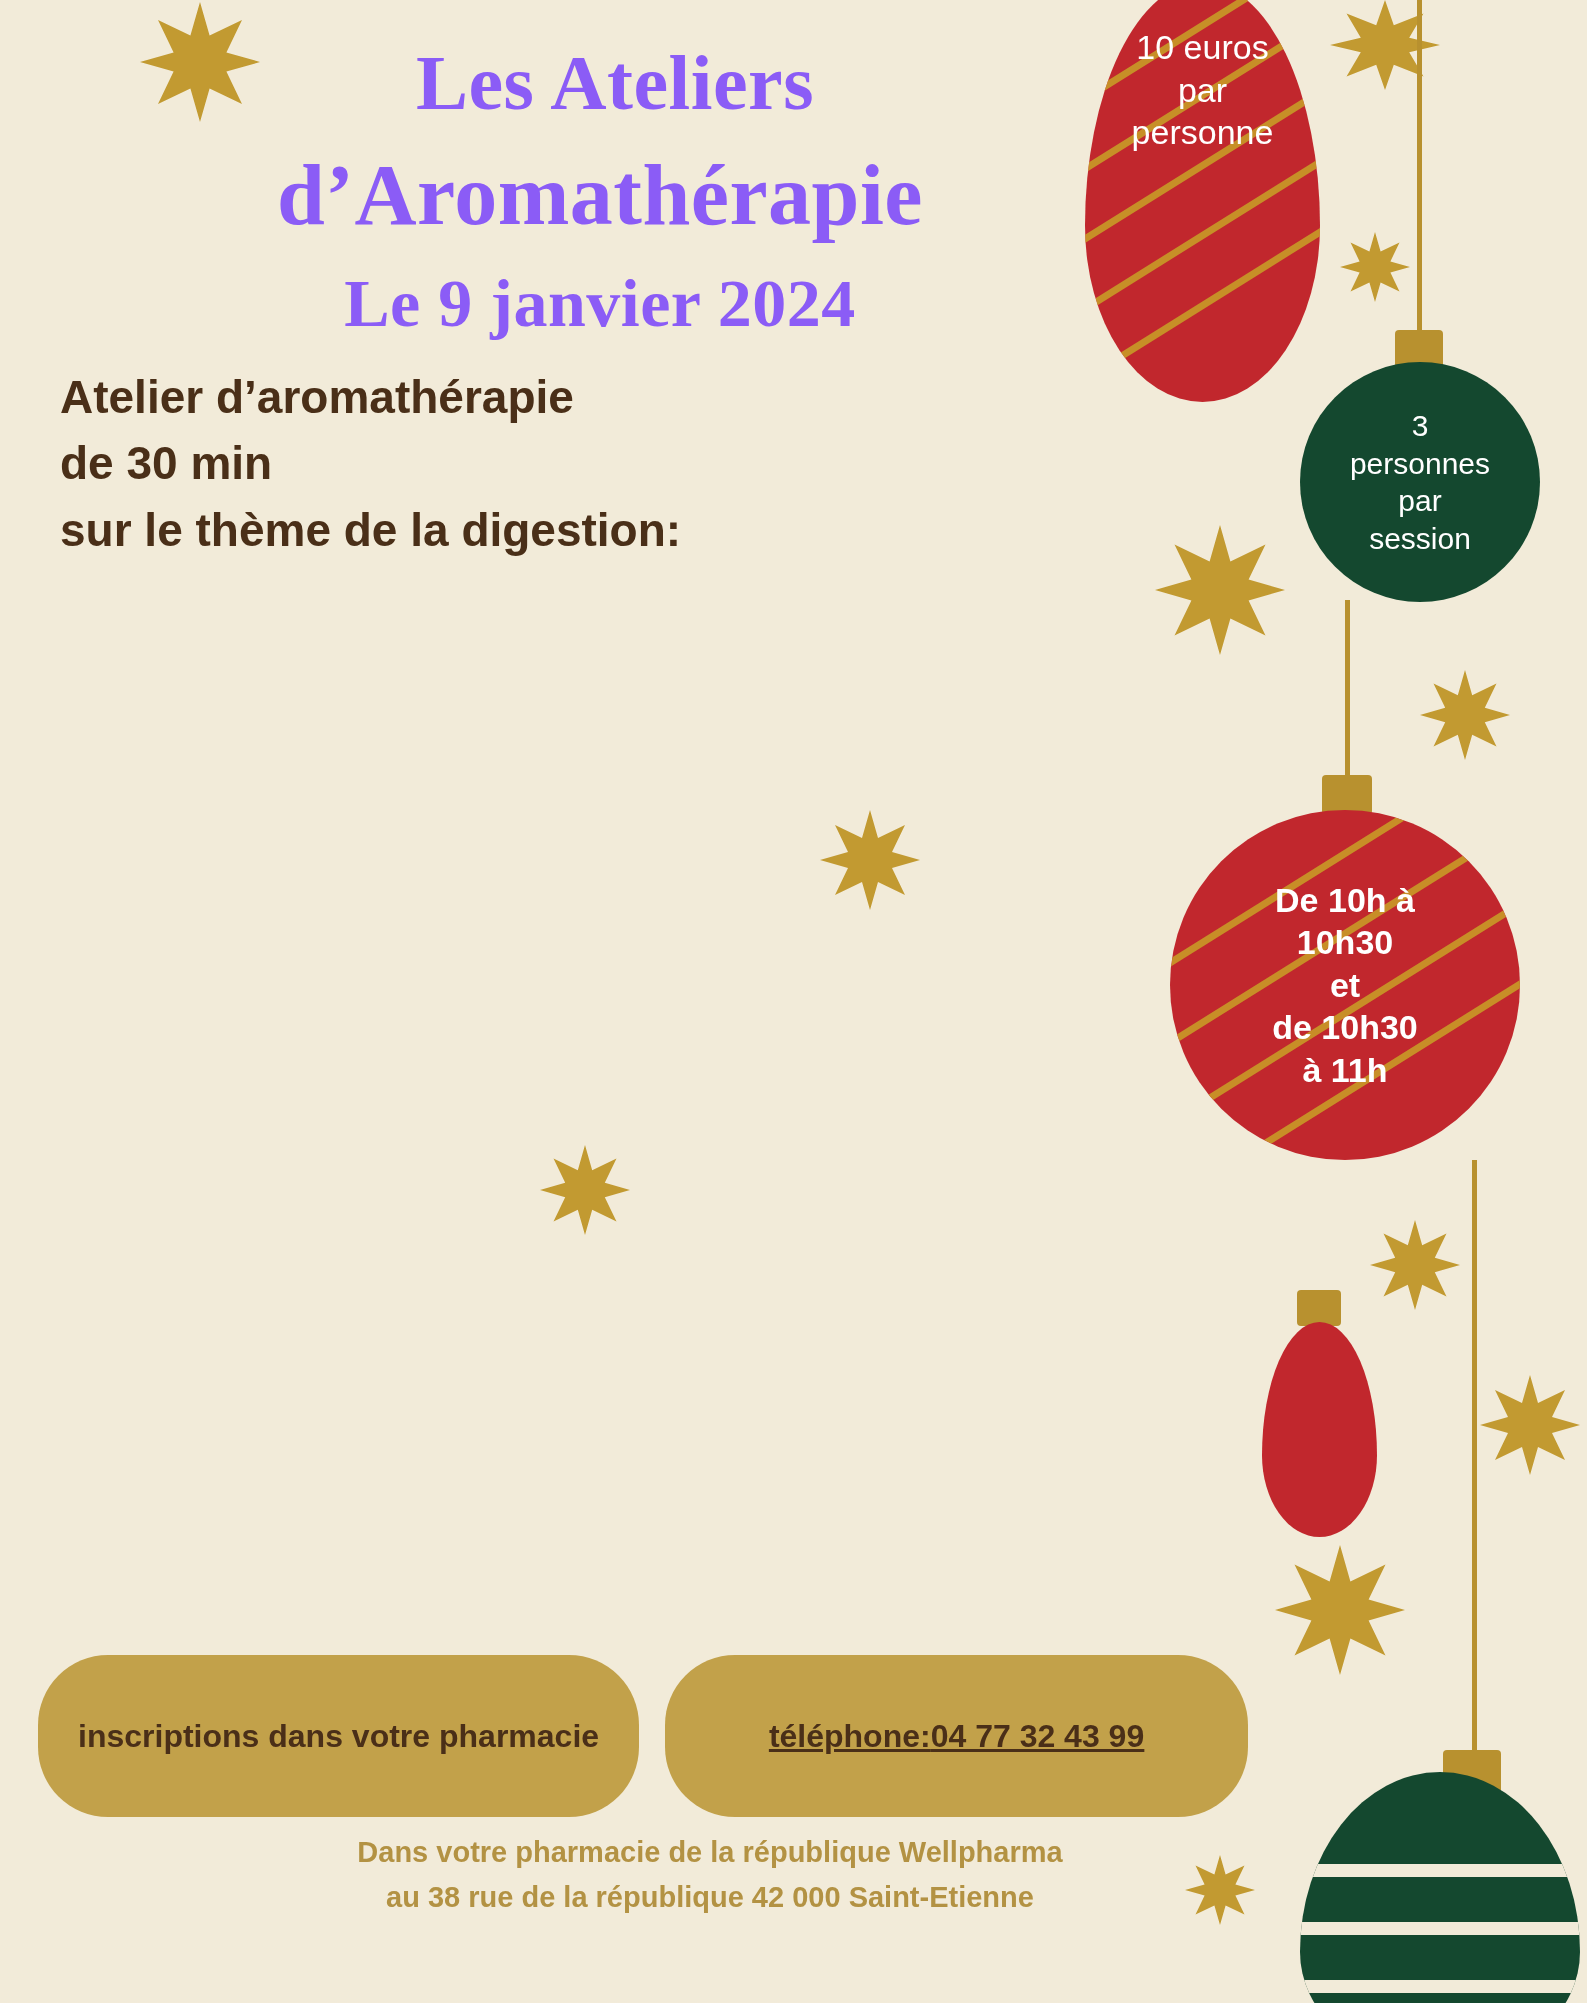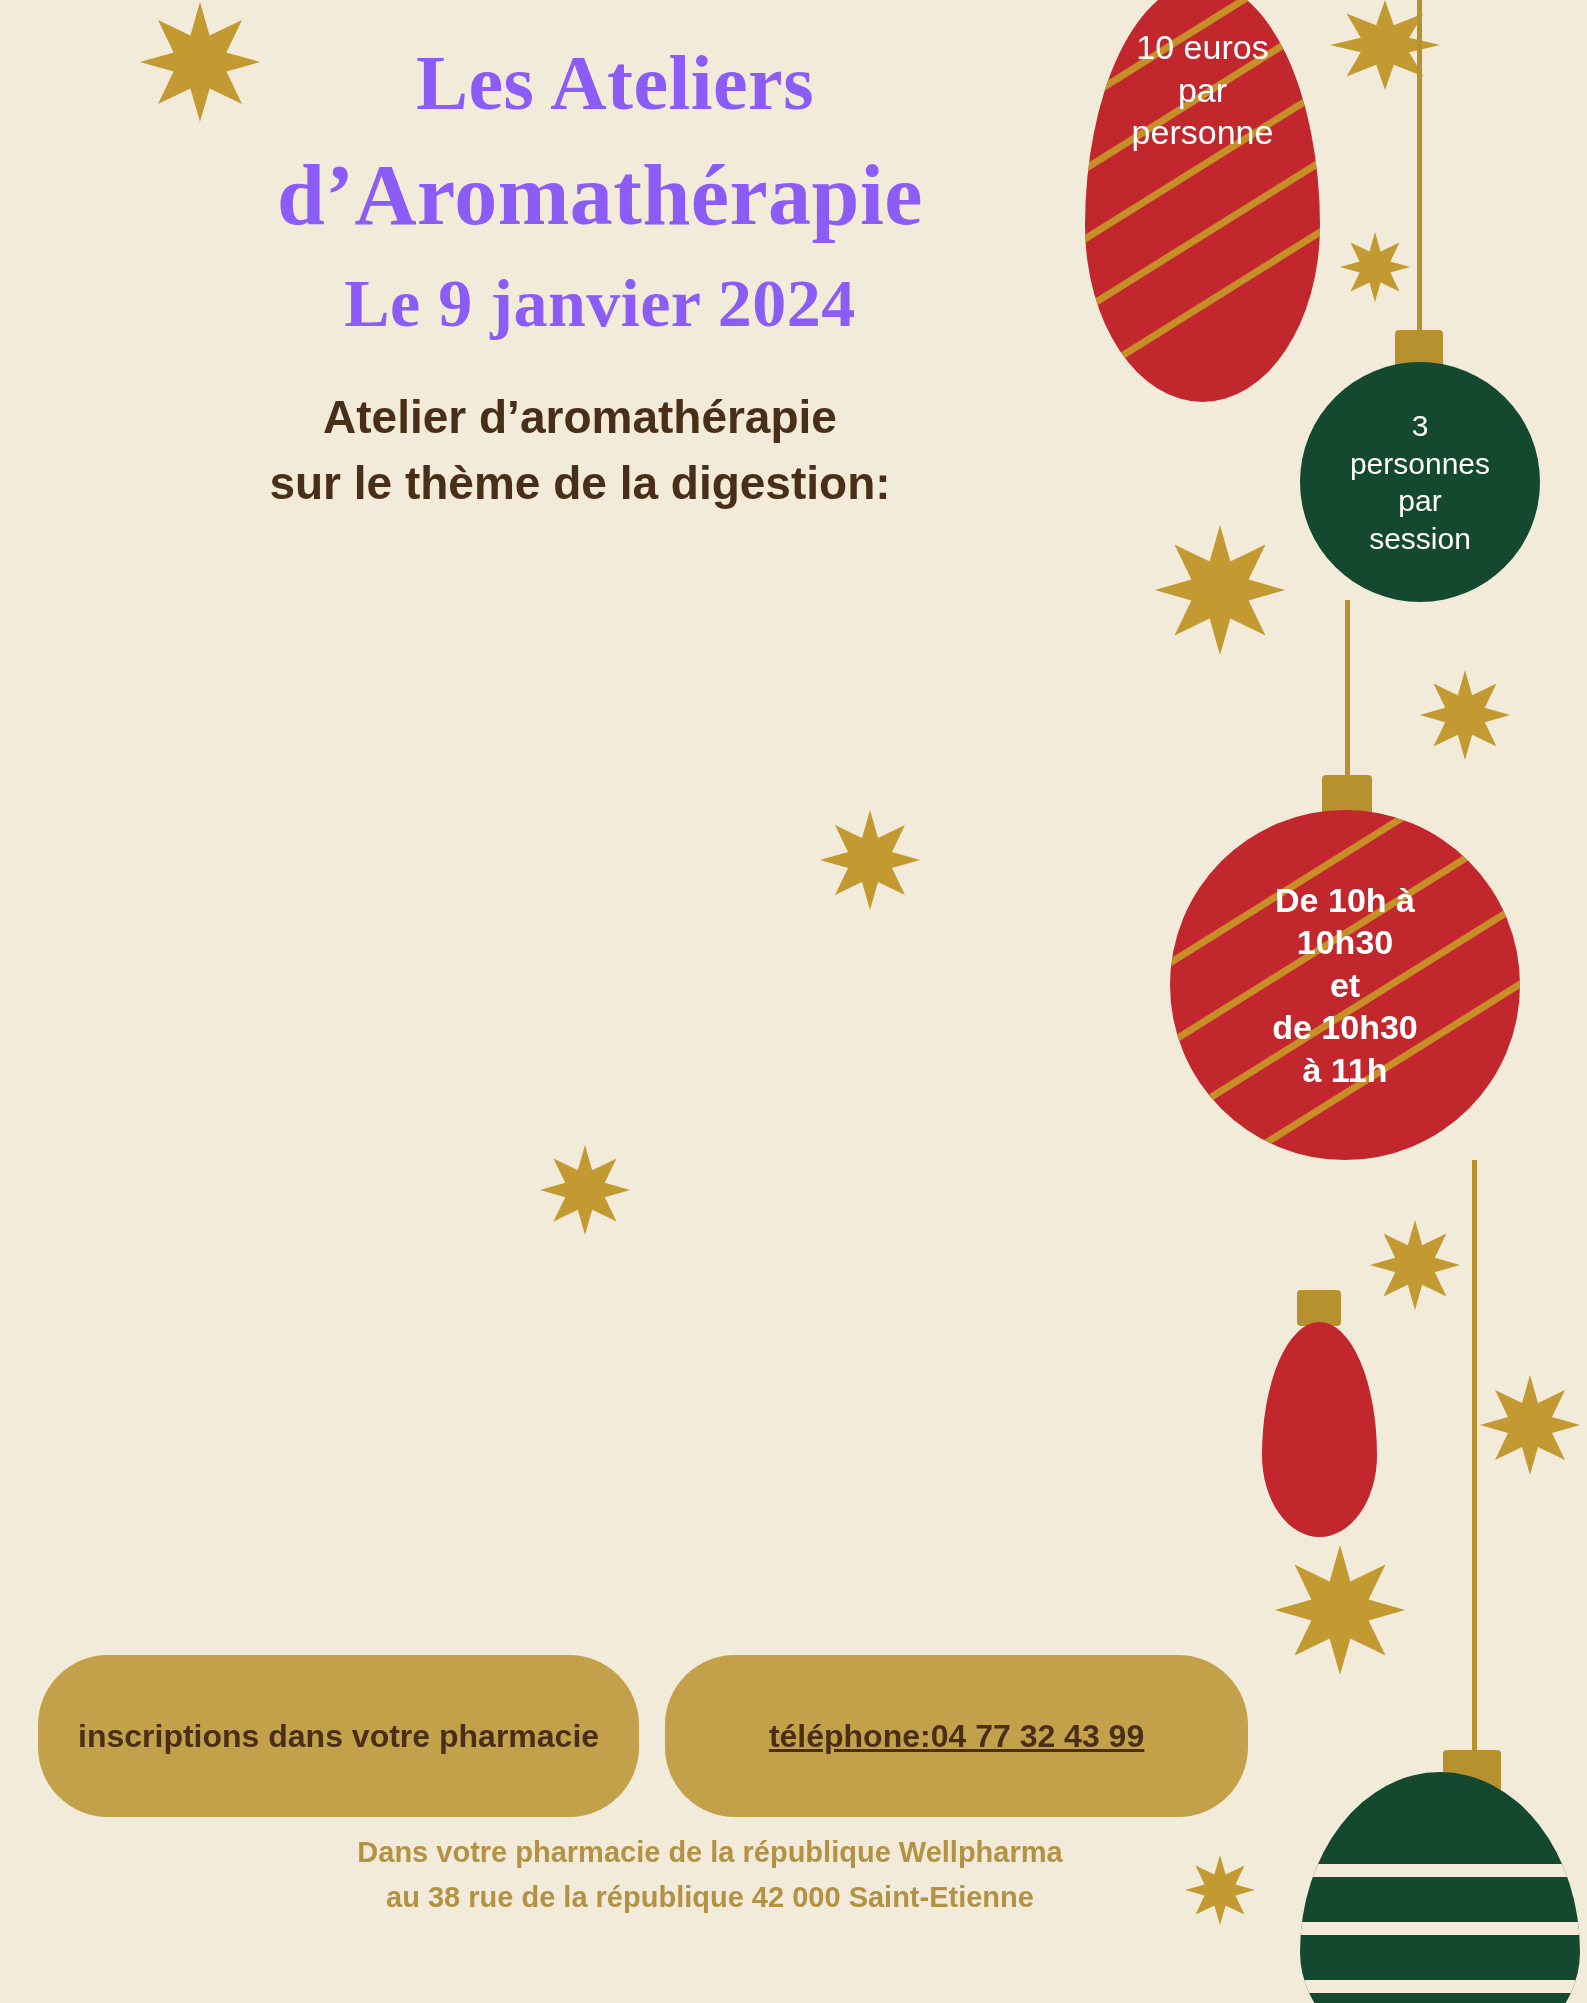--- a/index.html
+++ b/index.html
@@ -52,24 +52,23 @@
   .title-3 {
     font-size: 68px;
     margin-top: 28px;
     margin-left: 10px;
   }
 
   .subtitle {
     font-family: "Liberation Sans", sans-serif;
     font-weight: bold;
     color: #4a2f18;
-    text-align: center;
     font-size: 46px;
     line-height: 1.45;
-    margin-top: 44px;
+    margin-top: 24px;
     padding: 0 90px 0 60px;
   }
 
   .bullets {
     margin-top: 78px;
     padding: 0;
     list-style: none;
   }
   .bullet {
     position: relative;
@@ -287,20 +286,21 @@
     <div class="bar" style="top:208px;"></div>
   </div>
 
   <div class="text-col">
     <div class="title-1">Les Ateliers</div>
     <div class="title-2">d’Aromathérapie</div>
     <div class="title-3">Le 9 janvier 2024</div>
 
     <div class="subtitle">
       <div>Atelier d’aromathérapie</div>
+      <div>de 30 min</div>
       <div>sur le thème de la digestion:</div>
     </div>
 
     <ul class="bullets">
     </ul>
   </div>
 
   <div class="pills">
     <div class="pill pill-left">
       <span>inscriptions dans votre pharmacie</span>

